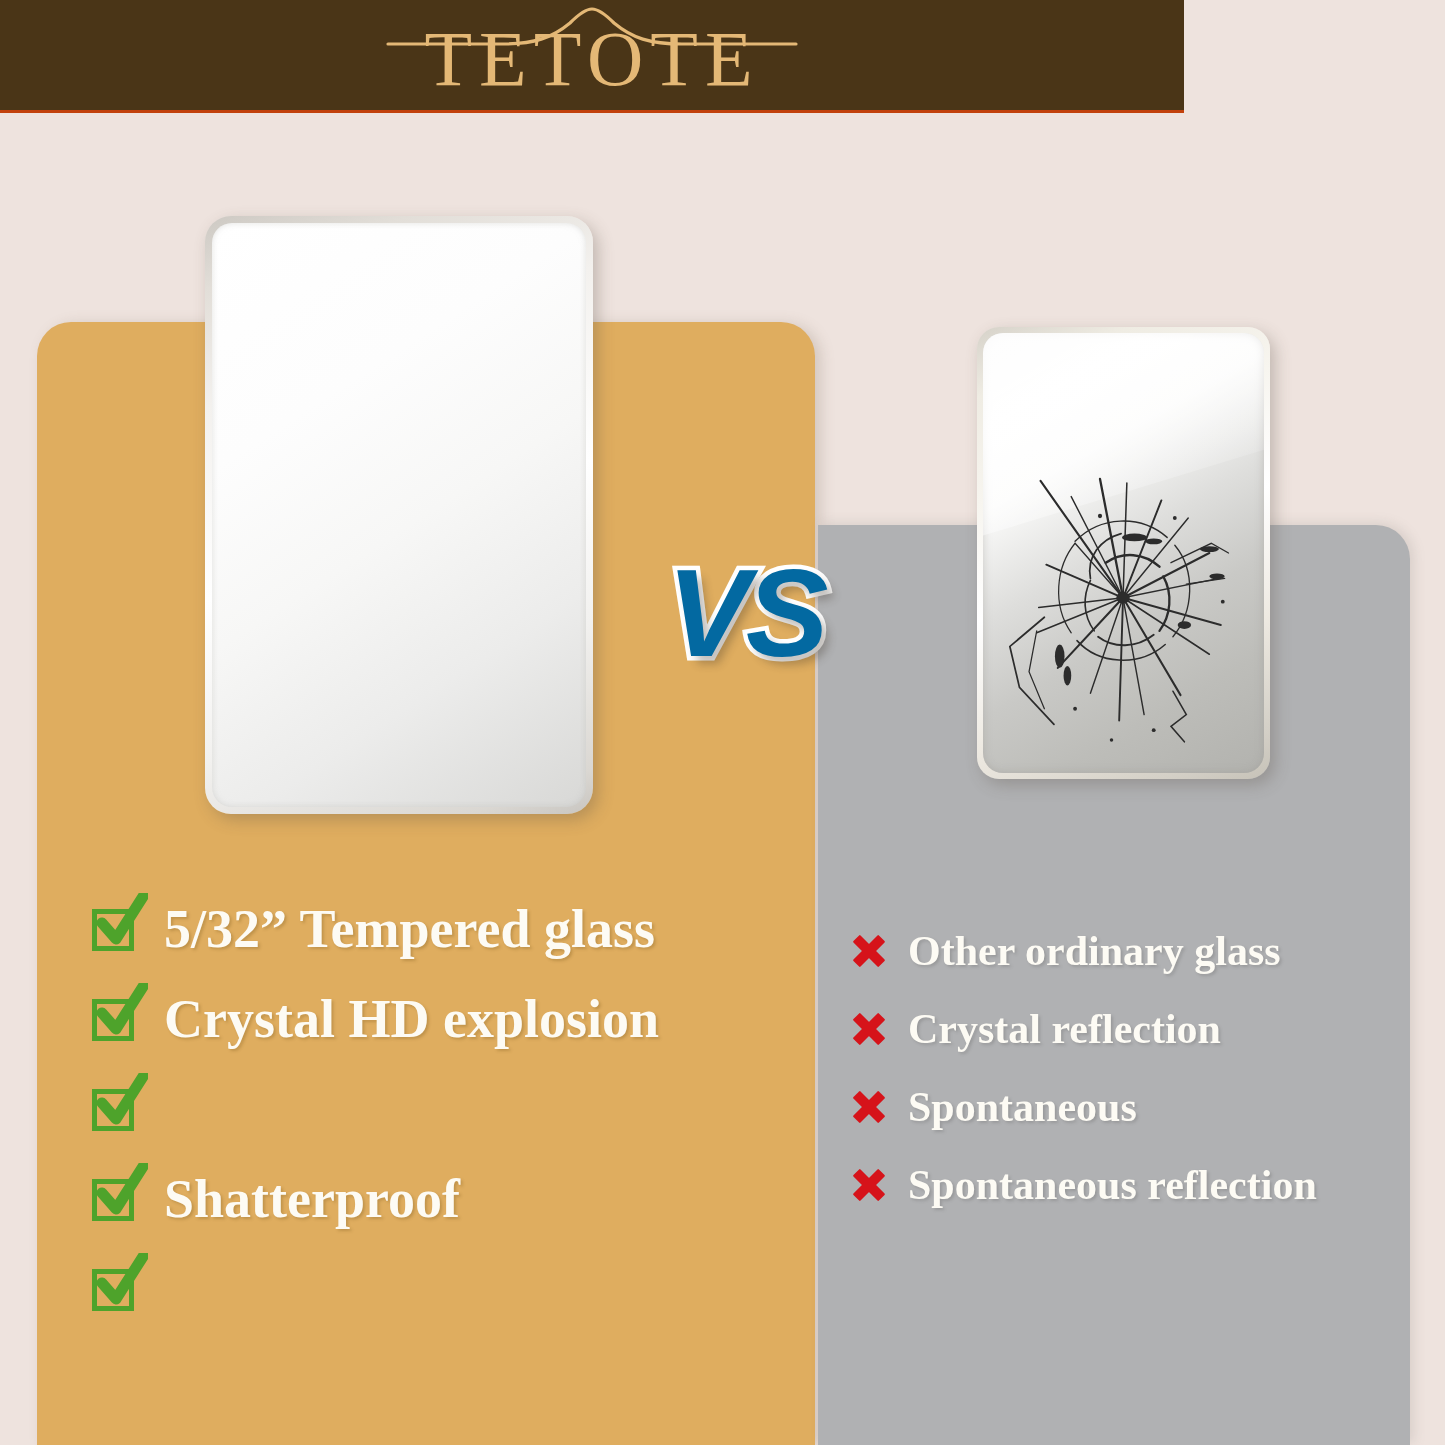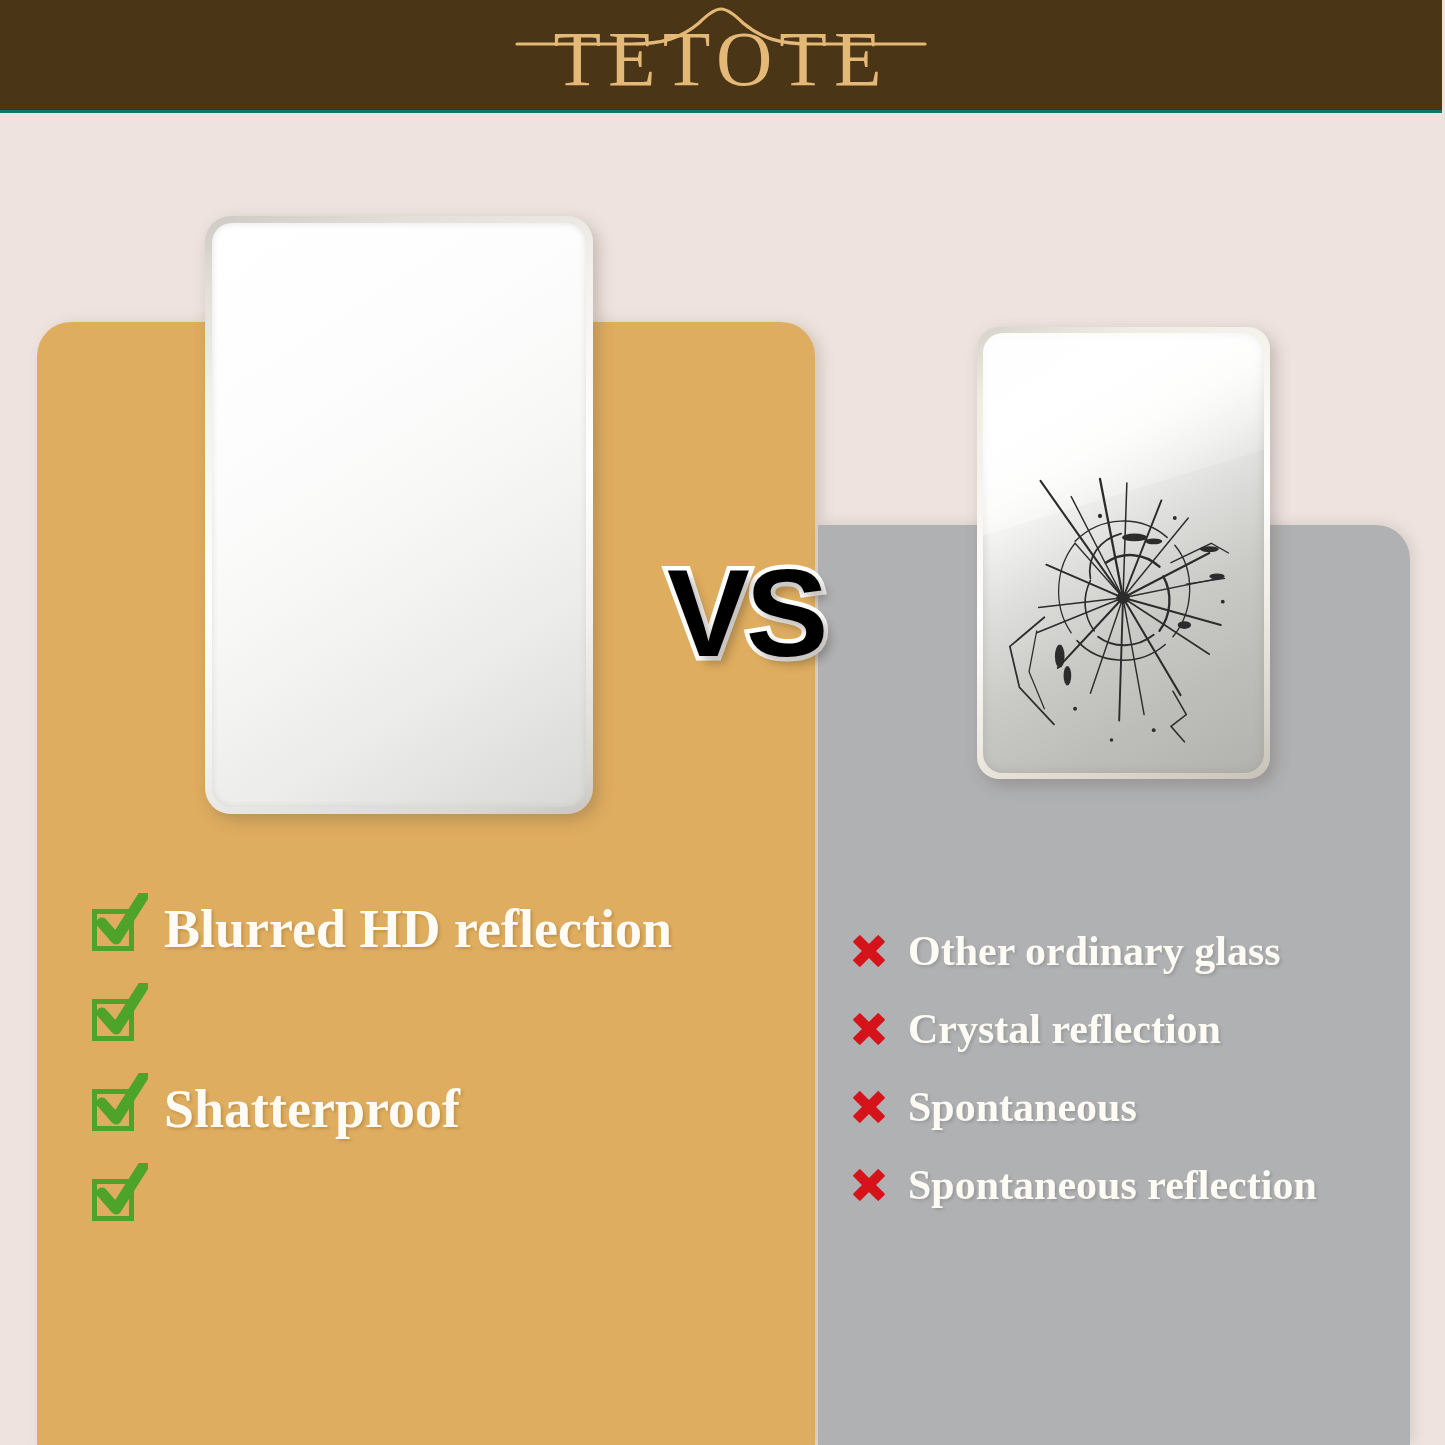--- a/index.html
+++ b/index.html
@@ -13,24 +13,24 @@
     height: 1445px;
     overflow: hidden;
     background: #eee3de;
     font-family: "Liberation Serif", "DejaVu Serif", serif;
   }
 
   
   .brand-band {
     position: absolute;
     left: 0; top: 0;
-    width: 1442px;
+    width: 1184px;
     height: 110px;
     background: #4a3517;
-    border-bottom: 3px solid #0f766e;
+    border-bottom: 3px solid #c2410c;
     overflow: hidden;
   }
   .brand-lockup {
     position: absolute;
     left: 50%;
     top: 4px;
     transform: translateX(-50%);
     width: 420px;
     height: 104px;
   }
@@ -135,22 +135,23 @@
   }
 
   
   .vs-badge {
     position: absolute;
     left: 667px;
     top: 551px;
     font-family: "Liberation Sans", "DejaVu Sans", sans-serif;
     font-size: 124px;
     font-weight: bold;
+    font-style: italic;
     letter-spacing: -4px;
-    color: #000000;
+    color: #0369a1;
     -webkit-text-stroke: 9px #ffffff;
     paint-order: stroke fill;
     text-shadow: 7px 8px 8px rgba(60,50,40,0.30);
     line-height: 1;
   }
 
   
   .list-pro {
     position: absolute;
     left: 92px;
@@ -311,21 +312,30 @@
   <div class="vs-badge">VS</div>
 
   <div class="list-pro">
     <div class="row">
       <span class="check-icon">
         <span class="box"></span>
         <svg class="tick" viewBox="0 0 52 56">
             <path d="M6 30 L20 46 L48 2" fill="none" stroke="#4ea32b" stroke-width="11" stroke-linecap="round" stroke-linejoin="round"></path>
           </svg>
       </span>
-      <span class="feature-text">Blurred HD reflection</span>
+      <span class="feature-text">5/32” Tempered glass</span>
+    </div>
+    <div class="row">
+      <span class="check-icon">
+        <span class="box"></span>
+        <svg class="tick" viewBox="0 0 52 56">
+            <path d="M6 30 L20 46 L48 2" fill="none" stroke="#4ea32b" stroke-width="11" stroke-linecap="round" stroke-linejoin="round"></path>
+          </svg>
+      </span>
+      <span class="feature-text">Crystal HD explosion</span>
     </div>
     <div class="row">
       <span class="check-icon">
         <span class="box"></span>
         <svg class="tick" viewBox="0 0 52 56">
             <path d="M6 30 L20 46 L48 2" fill="none" stroke="#4ea32b" stroke-width="11" stroke-linecap="round" stroke-linejoin="round"></path>
           </svg>
       </span>
     </div>
     <div class="row">

